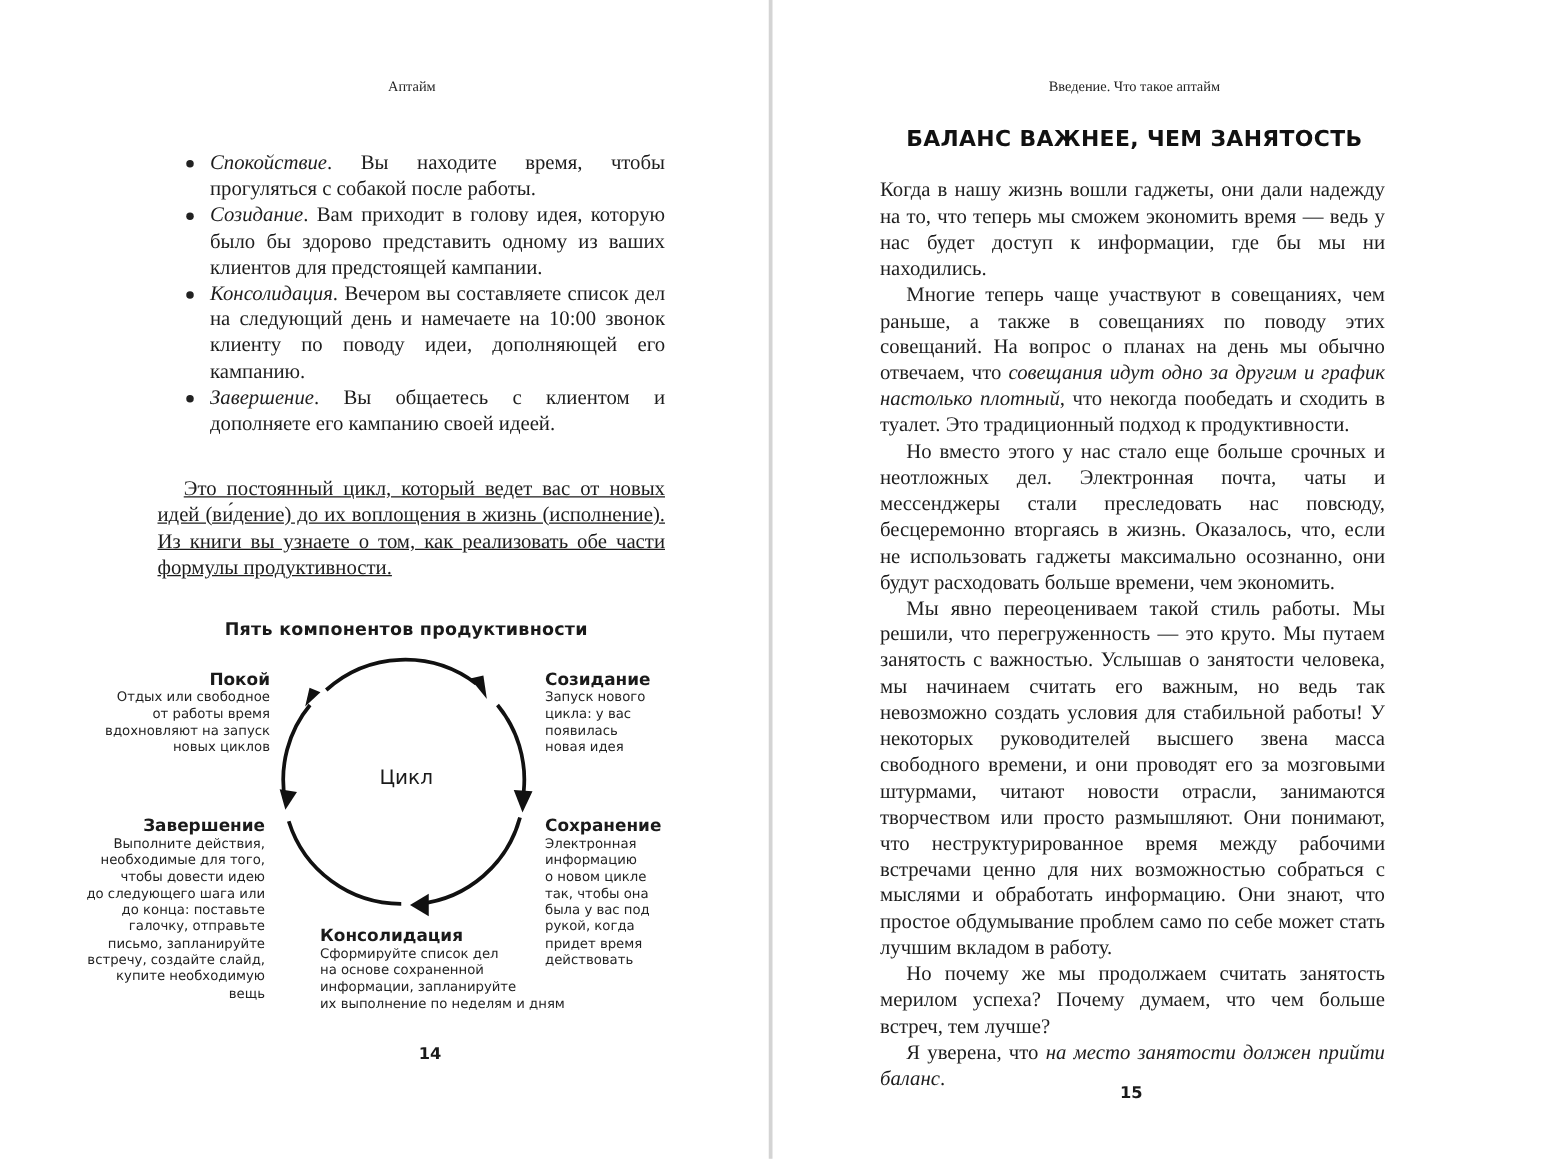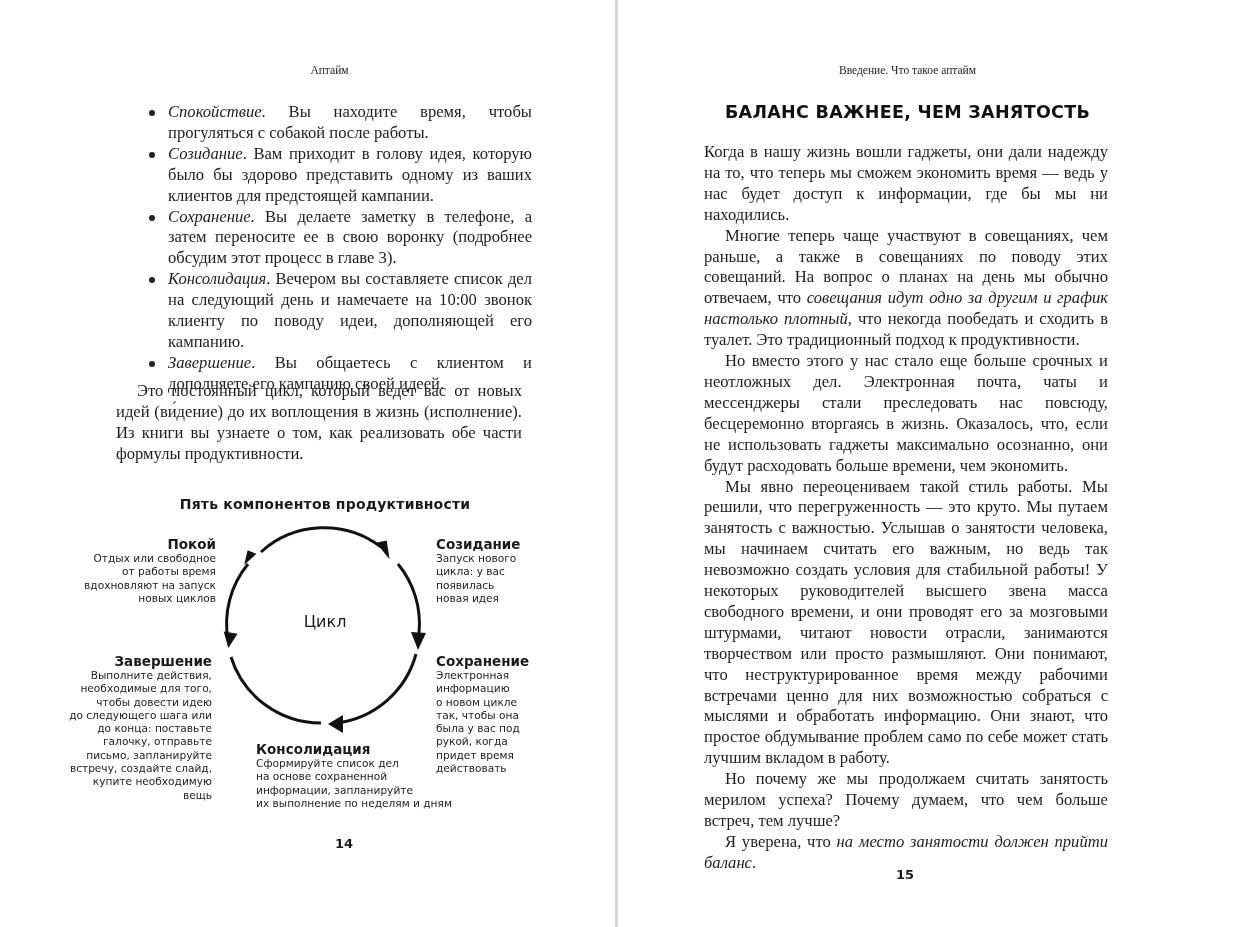--- a/index.html
+++ b/index.html
@@ -8,26 +8,26 @@
     color: #1a1a1a;
   }
   .spine { position: absolute; left: 615px; top: 0; width: 3px; height: 927px; background: #d4d4d4; }
   .page { position: absolute; top: 0; height: 927px; }
   .page-left { left: 0; width: 615px; }
   .running-head {
     position: absolute; font-family: Liberation Serif, serif; font-size: 11.5px; color: #222;
     text-align: center; top: 64px;
   }
   .serif { font-family: "Liberation Serif", serif; font-size: 16.6px; line-height: 20.9px; color: #1d1d1d; }
-  .bullets { position: absolute; left: 147px; top: 102px; width: 385px; margin: 0; padding: 0; list-style: none; }
+  .bullets { position: absolute; left: 147px; top: 120px; width: 385px; margin: 0; padding: 0; list-style: none; }
   .bullets li { position: relative; padding-left: 21px; text-align: justify; }
   .bullets li .dot { position: absolute; left: 2px; top: 8px; width: 6px; height: 6px; border-radius: 50%; background: #222; }
   .bullets li em { font-style: italic; }
   .para { text-align: justify; margin: 0; text-indent: 21px; }
-  .left-para { position: absolute; left: 116px; top: 381px; width: 406px; }
+  .left-para { position: absolute; left: 126px; top: 381px; width: 406px; text-decoration: underline; }
   .fig-title {
     position: absolute; left: 125px; top: 496px; width: 400px; text-align: center;
     font-family: "DejaVu Sans", sans-serif; font-size: 14px; font-weight: bold; color: #1a1a1a; letter-spacing: 0.2px;
   }
   .comp-title { font-family: "DejaVu Sans", sans-serif; font-size: 13.5px; font-weight: bold; color: #1a1a1a; line-height: 16px; }
   .comp-desc { font-family: "DejaVu Sans", sans-serif; font-size: 10.6px; color: #222; line-height: 13.3px; }
   .comp { position: absolute; }
   .right { text-align: right; }
   .cycle-svg { position: absolute; left: 215px; top: 520px; width: 220px; height: 220px; }
   .cycle-label { position: absolute; left: 275px; top: 612px; width: 100px; text-align: center; font-family: "DejaVu Sans", sans-serif; font-size: 16px; color: #1a1a1a; }
@@ -44,21 +44,20 @@
 <body>
 
 <div class="spine"></div>
 
 <div class="page page-left">
   <div class="running-head" style="left:127px;width:405px;">Аптайм</div>
 
   <ul class="bullets serif">
     <li><span class="dot"></span><em>Спокойствие</em><span>. Вы находите время, чтобы прогуляться с собакой после работы.</span></li>
     <li><span class="dot"></span><em>Созидание</em><span>. Вам приходит в голову идея, которую было бы здорово представить одному из ваших клиентов для предстоящей кампании.</span></li>
-    <li><span class="dot"></span><em>Сохранение</em><span>. Вы делаете заметку в телефоне, а затем переносите ее в свою воронку (подробнее обсудим этот процесс в главе 3).</span></li>
     <li><span class="dot"></span><em>Консолидация</em><span>. Вечером вы составляете список дел на следующий день и намечаете на 10:00 звонок клиенту по поводу идеи, дополняющей его кампанию.</span></li>
     <li><span class="dot"></span><em>Завершение</em><span>. Вы общаетесь с клиентом и дополняете его кампанию своей идеей.</span></li>
   </ul>
 
   <p class="para serif left-para">Это постоянный цикл, который ведет вас от новых идей (ви́дение) до их воплощения в жизнь (исполнение). Из книги вы узнаете о том, как реализовать обе части формулы продуктивности.</p>
 
   <div class="fig-title">Пять компонентов продуктивности</div>
 
   <svg class="cycle-svg" viewBox="0 0 220 220">
     <g fill="none" stroke="#111" stroke-width="3">

